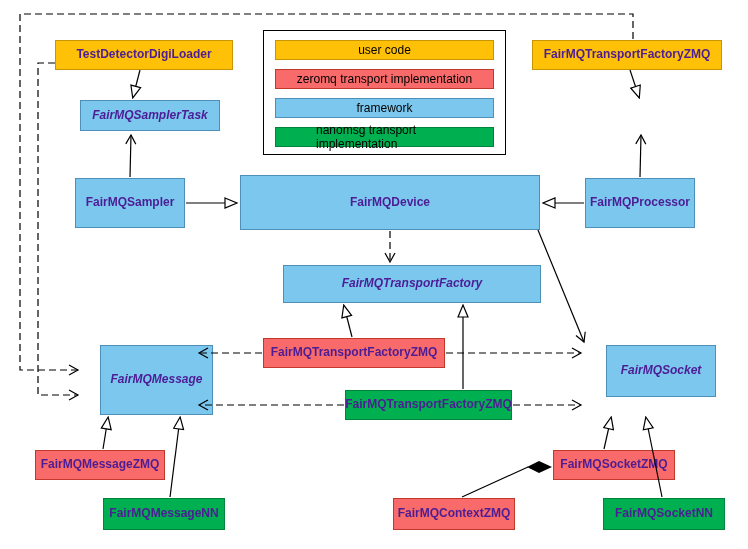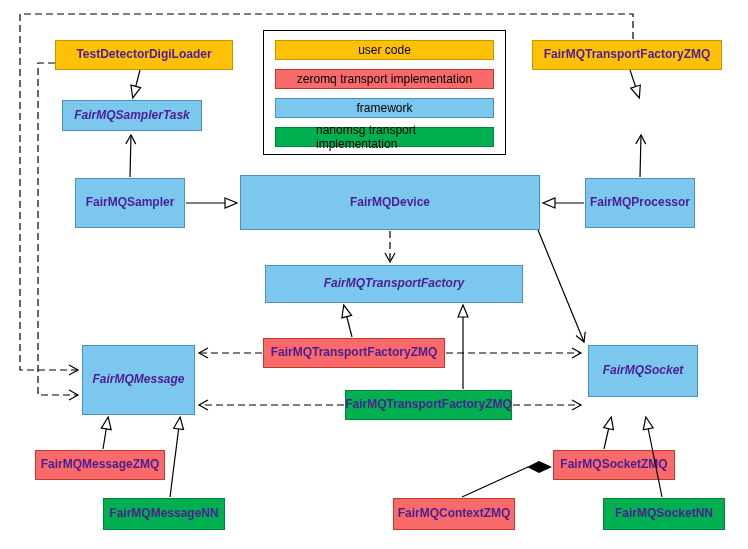--- a/index.html
+++ b/index.html
@@ -19,21 +19,21 @@
     justify-content: center;
     text-align: center;
     font-size: 12px;
     font-weight: bold;
     color: #4c1d95;
     border: 1px solid #000;
     line-height: 1.1;
     padding: 2px;
     z-index: 2;
   }
-  .abstract { font-style: italic; }
+  .abstract { font-style: italic; margin-left: 18px; }
   .user-code  { background: #FFC107; border-color: #c69500; }
   .framework  { background: #7CC7EE; border-color: #4e8fb8; }
   .zeromq     { background: #F96A6A; border-color: #c0392b; }
   .nanomsg    { background: #00B050; border-color: #00843c; }
 
   .legend {
     position: absolute;
     box-sizing: border-box;
     background: #ffffff;
     border: 1px solid #000;

